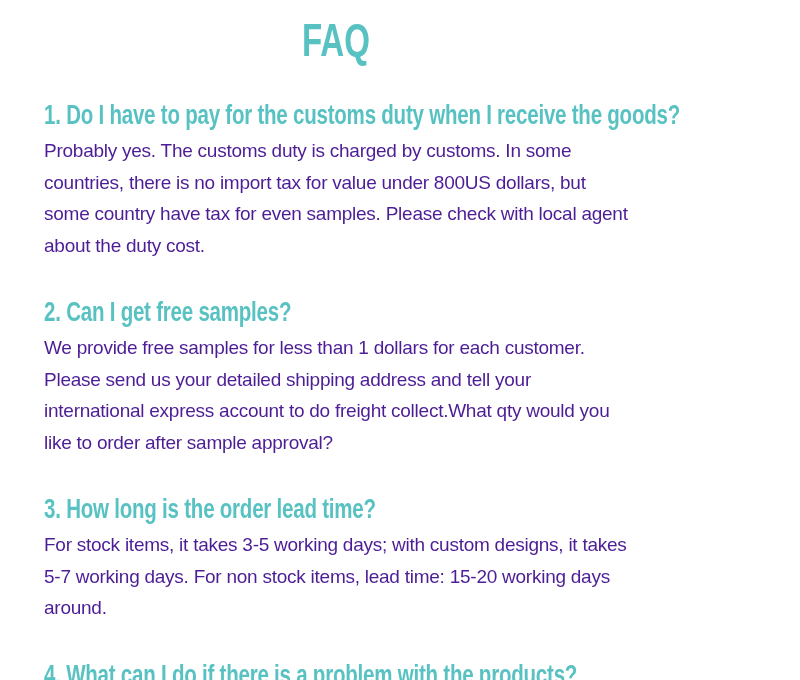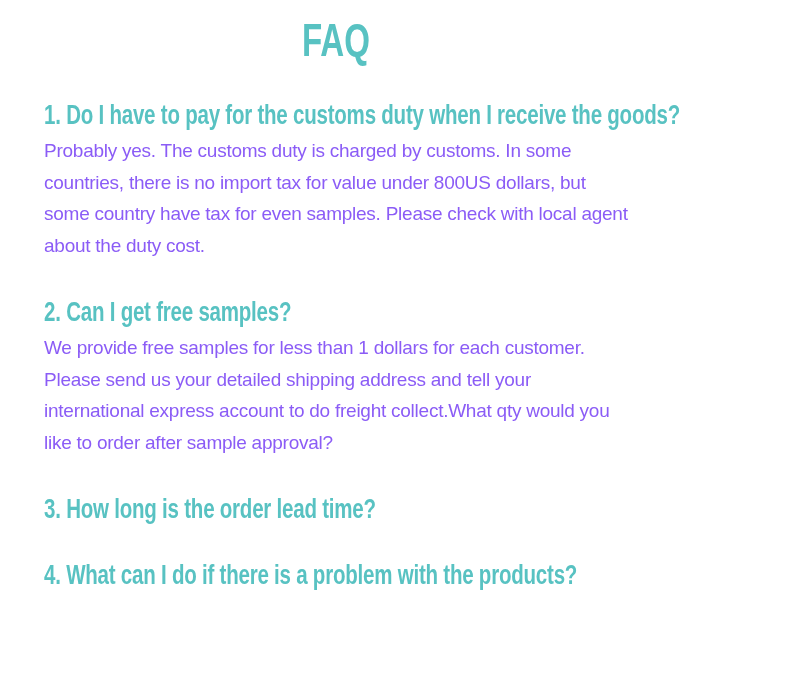--- a/index.html
+++ b/index.html
@@ -43,21 +43,21 @@
     font-weight: 700;
     line-height: 30px;
     letter-spacing: -0.3px;
     white-space: nowrap;
     transform: scaleX(0.76);
     transform-origin: 0 50%;
   }
   .faq-answer {
     margin: 0;
     max-width: 714px;
-    color: #8b5cf6;
+    color: #4c1d95;
     font-size: 19px;
     line-height: 31.5px;
     letter-spacing: -0.25px;
     white-space: pre-line;
   }
 </style>
 </head>
 <body>
 
 <div class="page">
@@ -70,19 +70,20 @@
   </section>
 
   <section class="faq-section">
     <h2 class="faq-question">2. Can I get free samples?</h2>
     <p class="faq-answer">We provide free samples for less than 1 dollars for each customer.
 Please send us your detailed shipping address and tell your international express account to do freight collect.What qty would you like to order after sample approval?</p>
   </section>
 
   <section class="faq-section">
     <h2 class="faq-question">3. How long is the order lead time?</h2>
+    <p class="faq-answer">For stock items, it takes 3-5 working days; with custom designs, it takes 5-7 working days. For non stock items, lead time: 15-20 working days around.</p>
   </section>
 
   <section class="faq-section">
     <h2 class="faq-question">4. What can I do if there is a problem with the products?</h2>
   </section>
 
 </div>
 
 </body></html>

